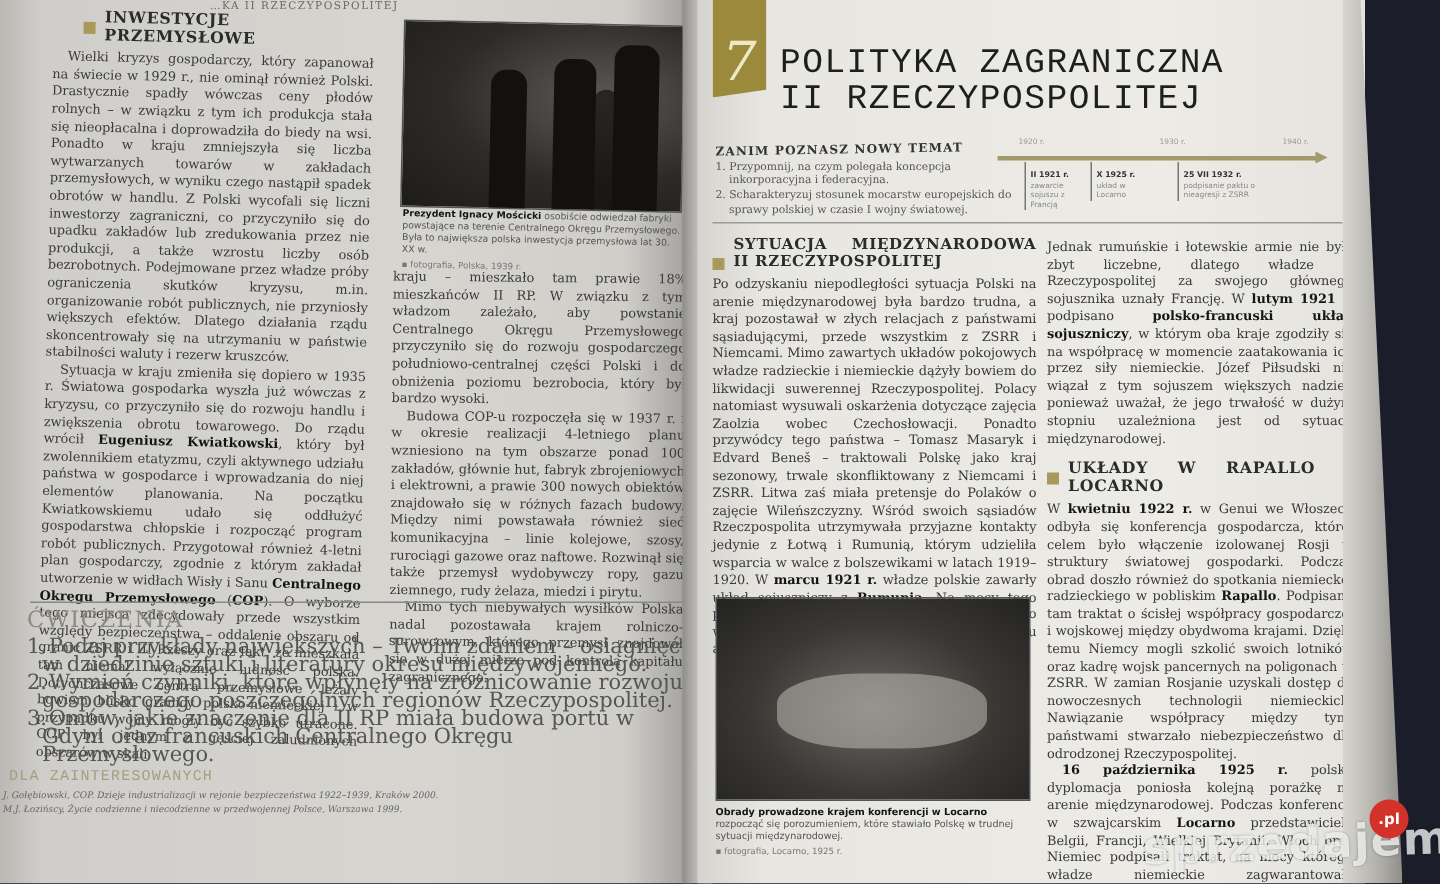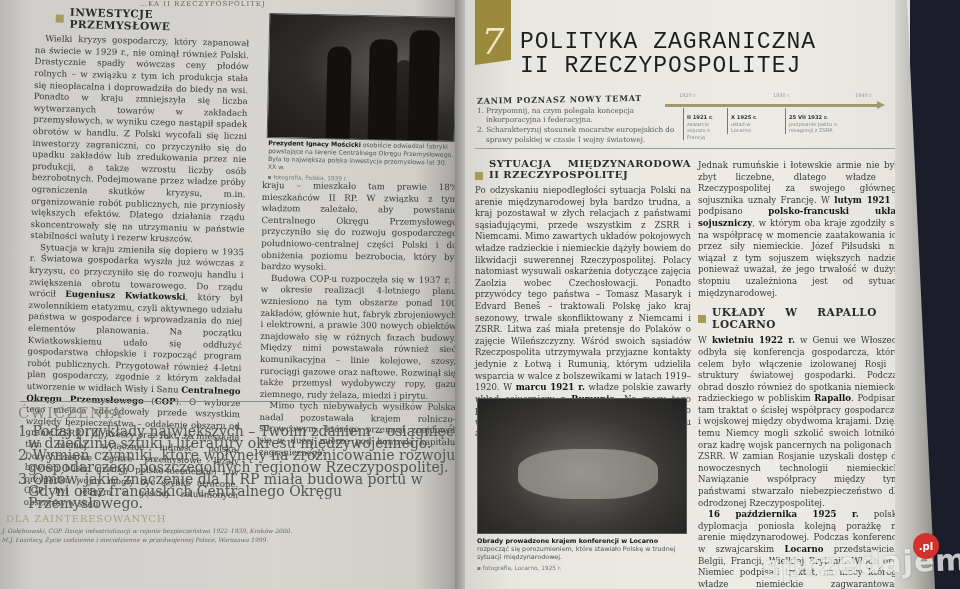--- a/index.html
+++ b/index.html
@@ -44,21 +44,21 @@
 
   .left-col2 { left: 262px; top: 180px; width: 196px; transform: rotate(0.6deg); transform-origin: left top; }
 
   .rule-left { position: absolute; left: 20px; top: 401px; width: 440px; height: 1px; background: #888; }
 
   .cwiczenia { position: absolute; left: 18px; top: 404px; width: 440px; }
   .cwiczenia h2 { font-size: 15px; font-weight: normal; letter-spacing: 1px; color: #8a8a7e; text-transform: uppercase; margin-bottom: 4px; }
   .cwiczenia ol { list-style: none; font-size: 14px; line-height: 11.6px; color: #555; }
   .cwiczenia li { padding-left: 10px; text-indent: -10px; margin-bottom: 1px; }
   .cwiczenia .num { display: inline-block; width: 10px; text-indent: 0; }
-  .dla h3 { font-size: 10px; font-weight: normal; letter-spacing: 0.8px; color: #a39f80; text-transform: uppercase; margin: 4px 0 2px -12px; }
+  .dla h3 { font-size: 10px; font-weight: normal; letter-spacing: 0.8px; color: #a39f80; text-transform: uppercase; margin: 4px 0 2px -12px; font-family: Liberation Mono, monospace; }
   .dla p { font-size: 6px; line-height: 9px; color: #666; font-style: italic; margin-left: -16px; }
 
   
   .gutter { position: absolute; left: 455px; top: 0; width: 20px; height: 589px;
     background: linear-gradient(90deg, #8e8d89 0%, #b5b4b0 40%, #e4e3df 100%); }
 
   
   .page-right {
     position: absolute; left: 465px; top: 0; width: 445px; height: 589px;
     background: linear-gradient(90deg, #d5d4cf 0%, #e7e6e1 10%, #ecebe6 70%, #e4e3de 100%);

